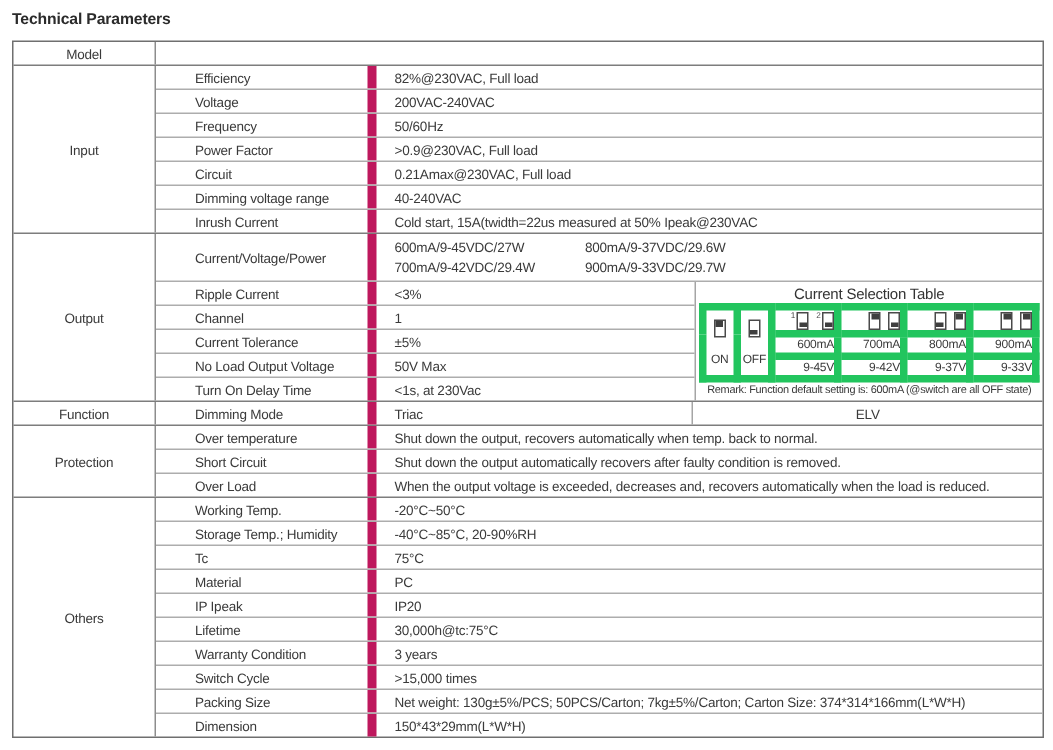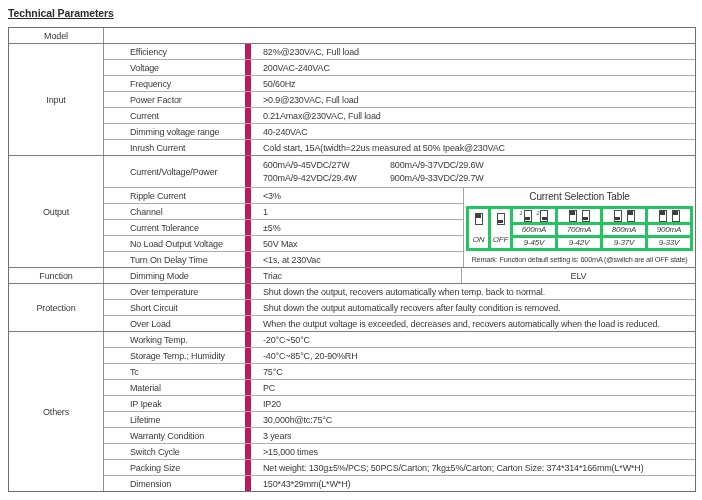--- a/index.html
+++ b/index.html
@@ -1,19 +1,19 @@
 <!DOCTYPE html>
 <html><head>
 <meta charset="utf-8">
 <style>
   html,body{margin:0;padding:0;background:#ffffff;}
   body{width:702px;height:500px;overflow:hidden;
        font-family:"Liberation Sans","DejaVu Sans",sans-serif;
        color:#3a3a3a;-webkit-font-smoothing:antialiased;}
-  .title{margin:7px 0 0 8px;font-size:10.5px;font-weight:bold;color:#2b2b2b;letter-spacing:-0.1px;text-decoration:underline;}
+  .title{margin:7px 0 0 8px;font-size:10.5px;font-weight:bold;color:#2b2b2b;letter-spacing:-0.1px;}
   .ttable{margin:8px 0 0 8px;width:686px;border:1.5px solid #6f6f6f;background:#fff;
           font-size:9px;letter-spacing:-0.15px;}
   .trow{display:flex;}
   .section{border-top:1px solid #7d7d7d;}
   .cat{width:95px;flex:0 0 95px;display:flex;align-items:center;justify-content:center;
        border-right:1px solid #8d8d8d;box-sizing:border-box;}
   .rows-col{flex:1;display:flex;flex-direction:column;min-width:0;}
   .prow{display:flex;height:15px;align-items:stretch;}
   .prow + .prow{border-top:1px solid #adadad;}
   .pcell{width:147px;flex:0 0 147px;border-right:6px solid #be185d;display:flex;align-items:center;
@@ -24,21 +24,21 @@
   
   .prow.cvp{height:31px;}
   .cvp-grid{display:grid;grid-template-columns:127px auto;line-height:13px;}
   .out-split{display:flex;border-top:1px solid #adadad;}
   .out-left{width:359px;flex:0 0 359px;display:flex;flex-direction:column;}
   .out-left .vcell{white-space:nowrap;}
   .out-right{flex:1;border-left:1px solid #a5a5a5;display:flex;flex-direction:column;
              justify-content:space-between;padding:3px 2px 3px 2px;box-sizing:border-box;}
   .cst-title{text-align:center;font-size:10px;color:#333;}
   table.cst{border-collapse:collapse;margin:0 auto;}
-  table.cst td{border:3px solid #22c55e;text-align:center;font-size:8px;padding:0;line-height:10px;font-style:italic;}
+  table.cst td{border:5px solid #22c55e;text-align:right;font-size:8px;padding:0;line-height:10px;}
   td.cst-onoff{width:19px;}
   td.cst-opt{width:42px;}
   .onoff-stack{display:flex;flex-direction:column;align-items:center;justify-content:space-between;
                height:32px;padding:2px 0;}
   .icon-cell{height:13px;vertical-align:middle;}
   .sw{display:inline-block;width:6px;height:10px;border:1px solid #4a4a4a;position:relative;
       vertical-align:middle;background:#fff;}
   .sw::after{content:"";position:absolute;left:0.5px;right:0.5px;height:3.5px;background:#3f3f3f;}
   .sw.on::after{top:0.5px;}
   .sw.off::after{bottom:0.5px;}
@@ -75,21 +75,21 @@
         </div>
         <div class="prow">
           <div class="pcell">Frequency</div>
           <div class="vcell">50/60Hz</div>
         </div>
         <div class="prow">
           <div class="pcell">Power Factor</div>
           <div class="vcell">&gt;0.9@230VAC, Full load</div>
         </div>
         <div class="prow">
-          <div class="pcell">Current</div>
+          <div class="pcell">Circuit</div>
           <div class="vcell">0.21Amax@230VAC, Full load</div>
         </div>
         <div class="prow">
           <div class="pcell">Dimming voltage range</div>
           <div class="vcell">40-240VAC</div>
         </div>
         <div class="prow">
           <div class="pcell">Inrush Current</div>
           <div class="vcell">Cold start, 15A(twidth=22us measured at 50% Ipeak@230VAC</div>
         </div>

